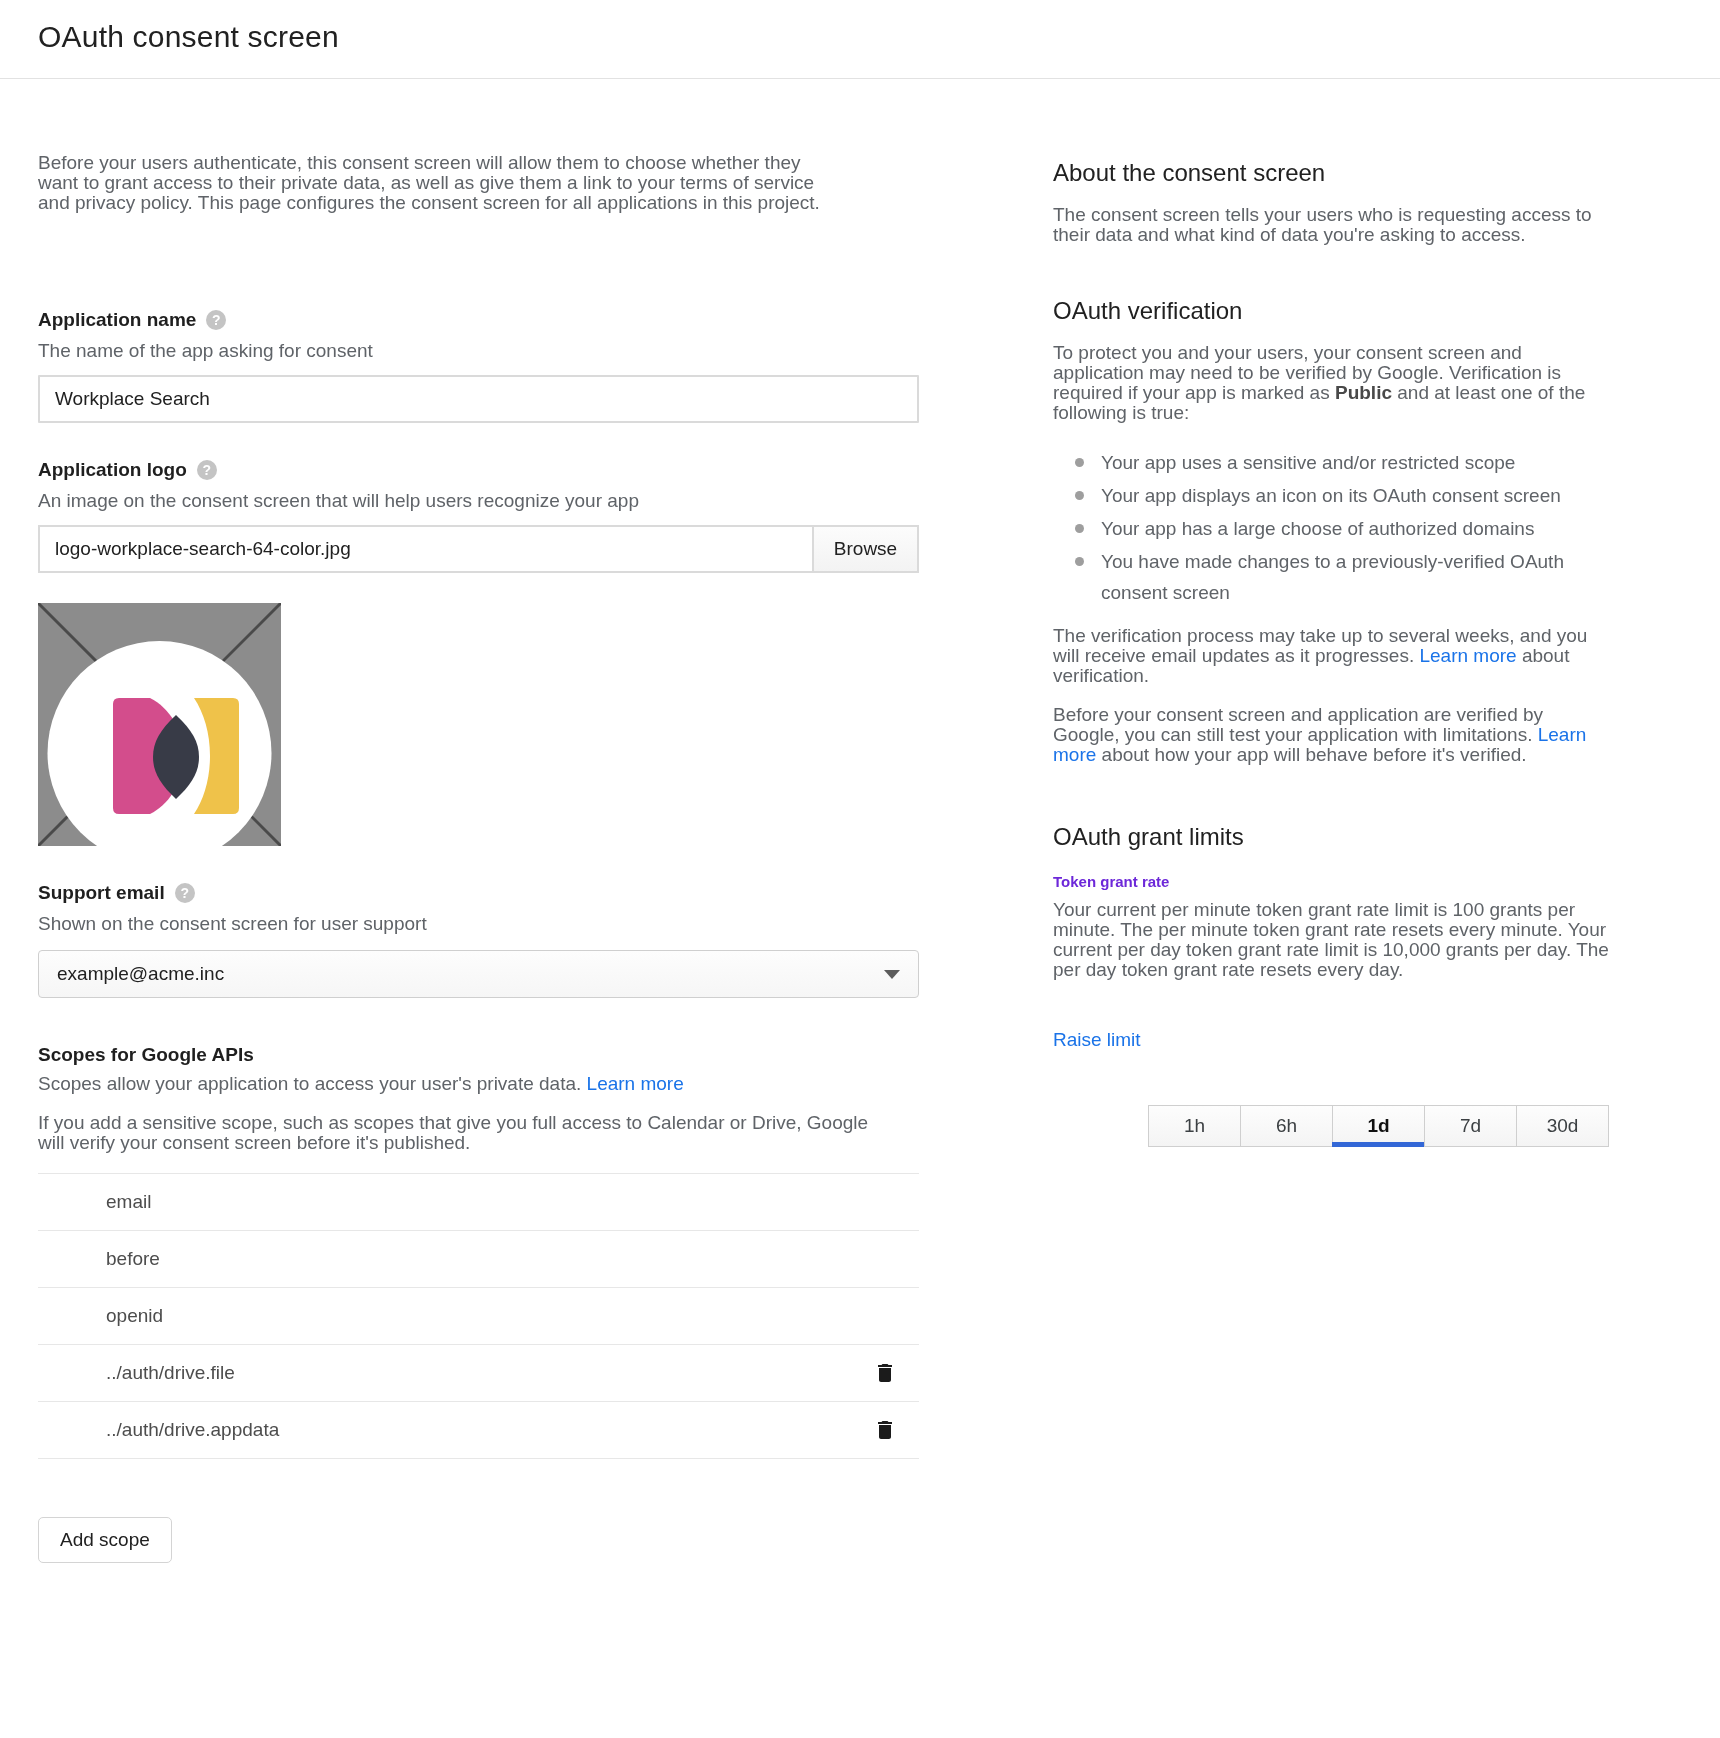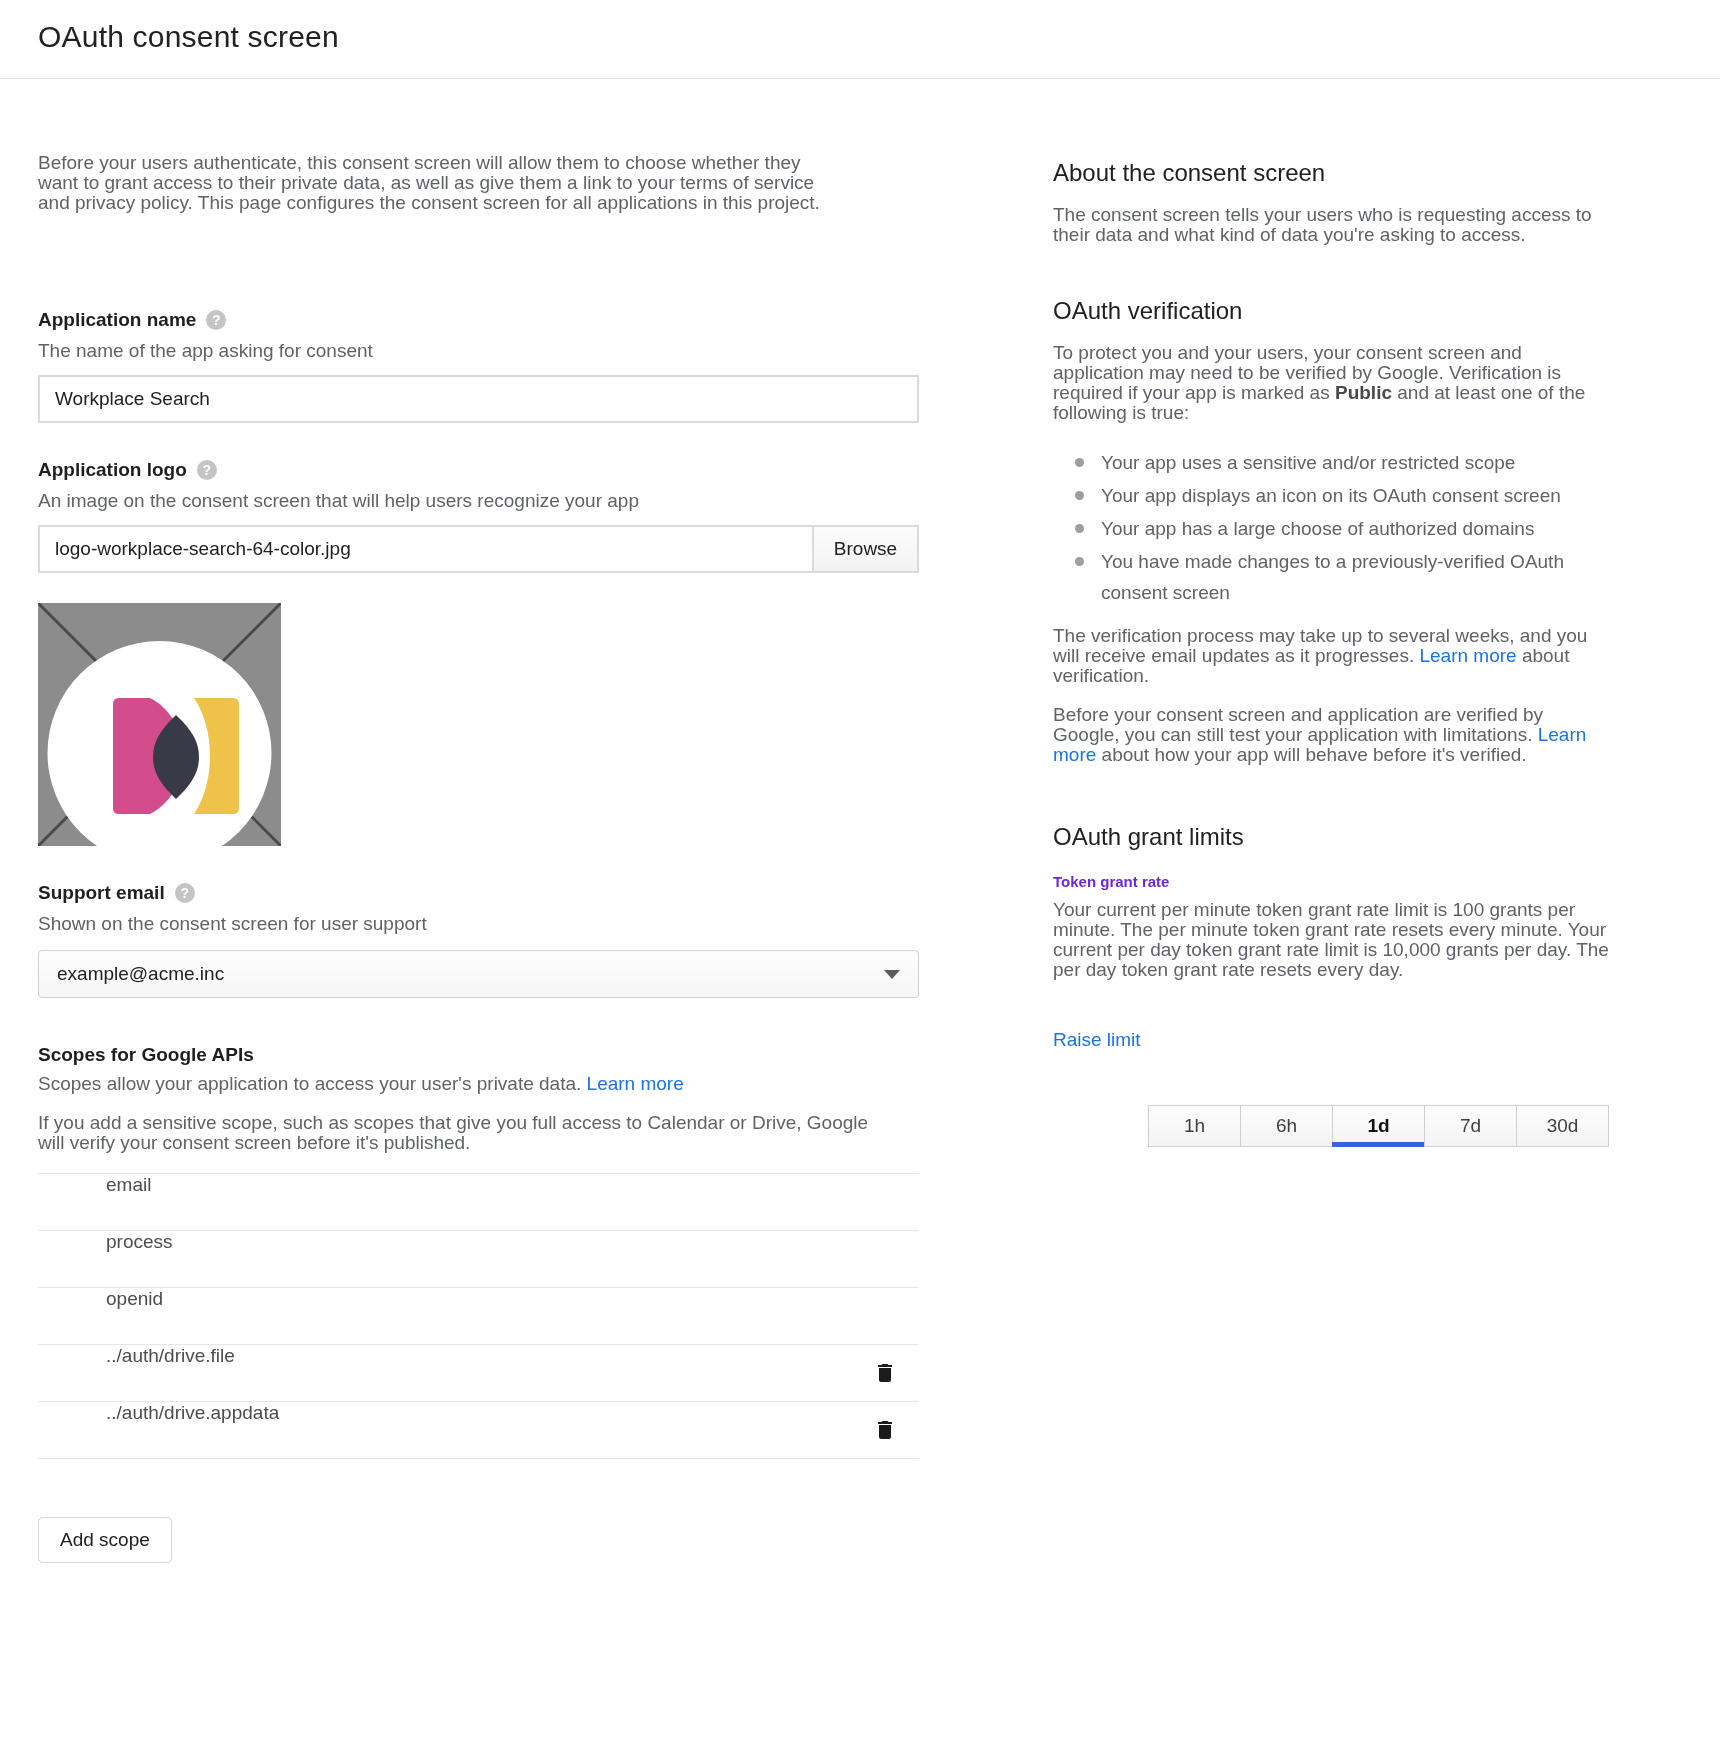--- a/index.html
+++ b/index.html
@@ -65,21 +65,21 @@
   .select-caret { width:0; height:0; border-left:8px solid transparent; border-right:8px solid transparent; border-top:9px solid #5c5c5c; }
 
   
   .scopes-heading { margin-top:46px; font-size:19px; font-weight:700; color:#1f1f1f; }
   .scopes-desc { margin-top:8px; }
   .scopes-note { margin-top:12px; width:835px; }
   a.link { color:#1a73e8; text-decoration:none; cursor:pointer; }
 
   .scope-table { margin-top:20px; border-top:1px solid #e7e7e7; }
   .scope-row {
-    height:57px; display:flex; 
+    height:57px; display:flex; align-items:center;
     border-bottom:1px solid #e7e7e7; padding-left:68px; padding-right:20px;
     font-size:19px; color:#4d4d4d;
   }
   .scope-row .scope-text { flex:1; }
   .trash-btn { background:none; border:none; padding:2px; margin:0; cursor:pointer; line-height:0; }
 
   .add-scope-btn {
     margin-top:58px; height:46px; padding:0 21px;
     border:1px solid #d4d4d4; border-radius:5px; background:#fff;
     font-size:19px; color:#212121; cursor:pointer;
@@ -178,21 +178,21 @@
     
     <div class="scopes-heading">Scopes for Google APIs</div>
     <p class="body-text scopes-desc"><span>Scopes allow your application to access your user's private data. </span><a class="link">Learn more</a></p>
     <p class="body-text scopes-note">If you add a sensitive scope, such as scopes that give you full access to Calendar or Drive, Google will verify your consent screen before it's published.</p>
 
     <div class="scope-table">
       <div class="scope-row">
         <span class="scope-text">email</span>
       </div>
       <div class="scope-row">
-        <span class="scope-text">process</span>
+        <span class="scope-text">before</span>
       </div>
       <div class="scope-row">
         <span class="scope-text">openid</span>
       </div>
       <div class="scope-row">
         <span class="scope-text">../auth/drive.file</span>
         <button class="trash-btn">
           <svg width="24" height="24" viewBox="0 0 24 24">
               <path fill="#1b1b1b" d="M6 19c0 1.1.9 2 2 2h8c1.1 0 2-.9 2-2V7H6v12zM19 4h-3.5l-1-1h-5l-1 1H5v2h14V4z"></path>
             </svg>

